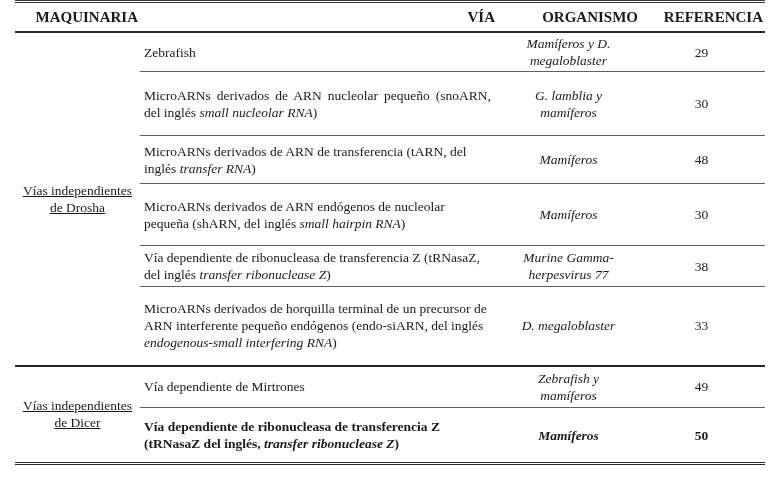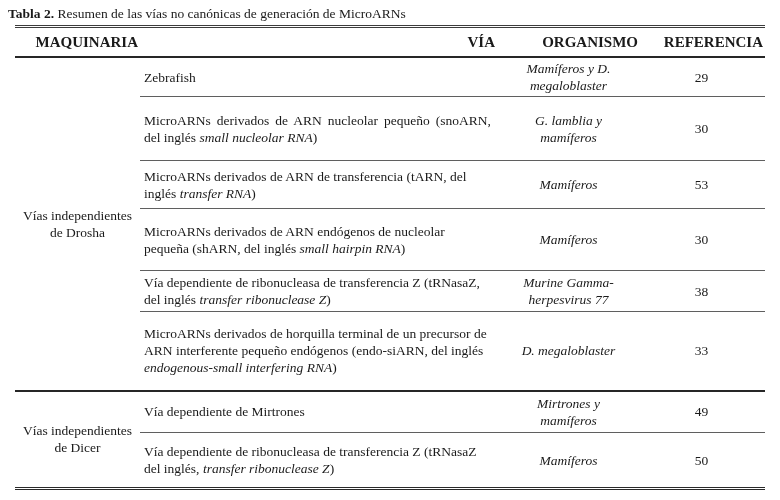--- a/index.html
+++ b/index.html
@@ -46,20 +46,21 @@
     height: 22px;
   }
   td {
     vertical-align: middle;
     padding: 2px 6px 2px 4px;
   }
   td.maq {
     text-align: center;
     white-space: pre-line;
     padding: 11px 2px;
+    text-decoration: underline;
   }
   td.via { text-align: left; }
   td.via.justify { text-align: justify; }
   td.org {
     text-align: center;
     font-style: italic;
     white-space: pre-line;
     padding: 2px 4px;
   }
   td.ref { text-align: center; margin-top: 12px; }
@@ -71,30 +72,27 @@
   tr.section-start td {
     border-top: 2px solid #262626;
   }
   tr.h1 { height: 37px; }
   tr.h2 { height: 64px; }
   tr.h3 { height: 48px; }
   tr.h4 { height: 62px; }
   tr.h5 { height: 41px; }
   tr.h6 { height: 79px; }
   tr.h7 { height: 42px; }
-  tr.h8 { height: 56px; }
+  tr.h8 { height: 56px; font-weight: bold; }
 </style>
 </head>
 <body>
 
 <div class="page">
 
-  <div class="caption">
-    <span class="bold">Tabla 2.</span><span> Resumen de las vías no canónicas de generación de MicroARNs</span>
-  </div>
 
   <table class="data-table">
     <colgroup>
       <col class="c-maq">
         <col class="c-via">
         <col class="c-org">
         <col class="c-ref">
     </colgroup>
     <thead>
       <tr>
@@ -116,21 +114,21 @@
       </tr>
       <tr class="h2 inner">
         <td class="via justify"><span>MicroARNs derivados de ARN nucleolar pequeño (snoARN, del inglés </span><i>small nucleolar RNA</i><span>)</span></td>
         <td class="org">G. lamblia y
 mamíferos</td>
         <td class="ref">30</td>
       </tr>
       <tr class="h3 inner">
         <td class="via"><span>MicroARNs derivados de ARN de transferencia (tARN, del inglés </span><i>transfer RNA</i><span>)</span></td>
         <td class="org">Mamíferos</td>
-        <td class="ref">53</td>
+        <td class="ref">48</td>
       </tr>
       <tr class="h4 inner">
         <td class="via"><span>MicroARNs derivados de ARN endógenos de nucleolar pequeña (shARN, del inglés </span><i>small hairpin RNA</i><span>)</span></td>
         <td class="org">Mamíferos</td>
         <td class="ref">30</td>
       </tr>
       <tr class="h5 inner">
         <td class="via"><span>Vía dependiente de ribonucleasa de transferencia Z (tRNasaZ, del inglés </span><i>transfer ribonuclease Z</i><span>)</span></td>
         <td class="org">Murine Gamma-
 herpesvirus 77</td>
@@ -139,21 +137,21 @@
       <tr class="h6 inner">
         <td class="via"><span>MicroARNs derivados de horquilla terminal de un precursor de ARN interferente pequeño endógenos (endo-siARN, del inglés </span><i>endogenous-small interfering RNA</i><span>)</span></td>
         <td class="org">D. megaloblaster</td>
         <td class="ref">33</td>
       </tr>
 
       <tr class="h7 section-start">
         <td class="maq" rowspan="2">Vías independientes
 de Dicer</td>
         <td class="via"><span>Vía dependiente de Mirtrones</span></td>
-        <td class="org">Mirtrones y
+        <td class="org">Zebrafish y
 mamíferos</td>
         <td class="ref">49</td>
       </tr>
       <tr class="h8 inner">
         <td class="via"><span>Vía dependiente de ribonucleasa de transferencia Z (tRNasaZ del inglés, </span><i>transfer ribonuclease Z</i><span>)</span></td>
         <td class="org">Mamíferos</td>
         <td class="ref">50</td>
       </tr>
     </tbody>
   </table>

